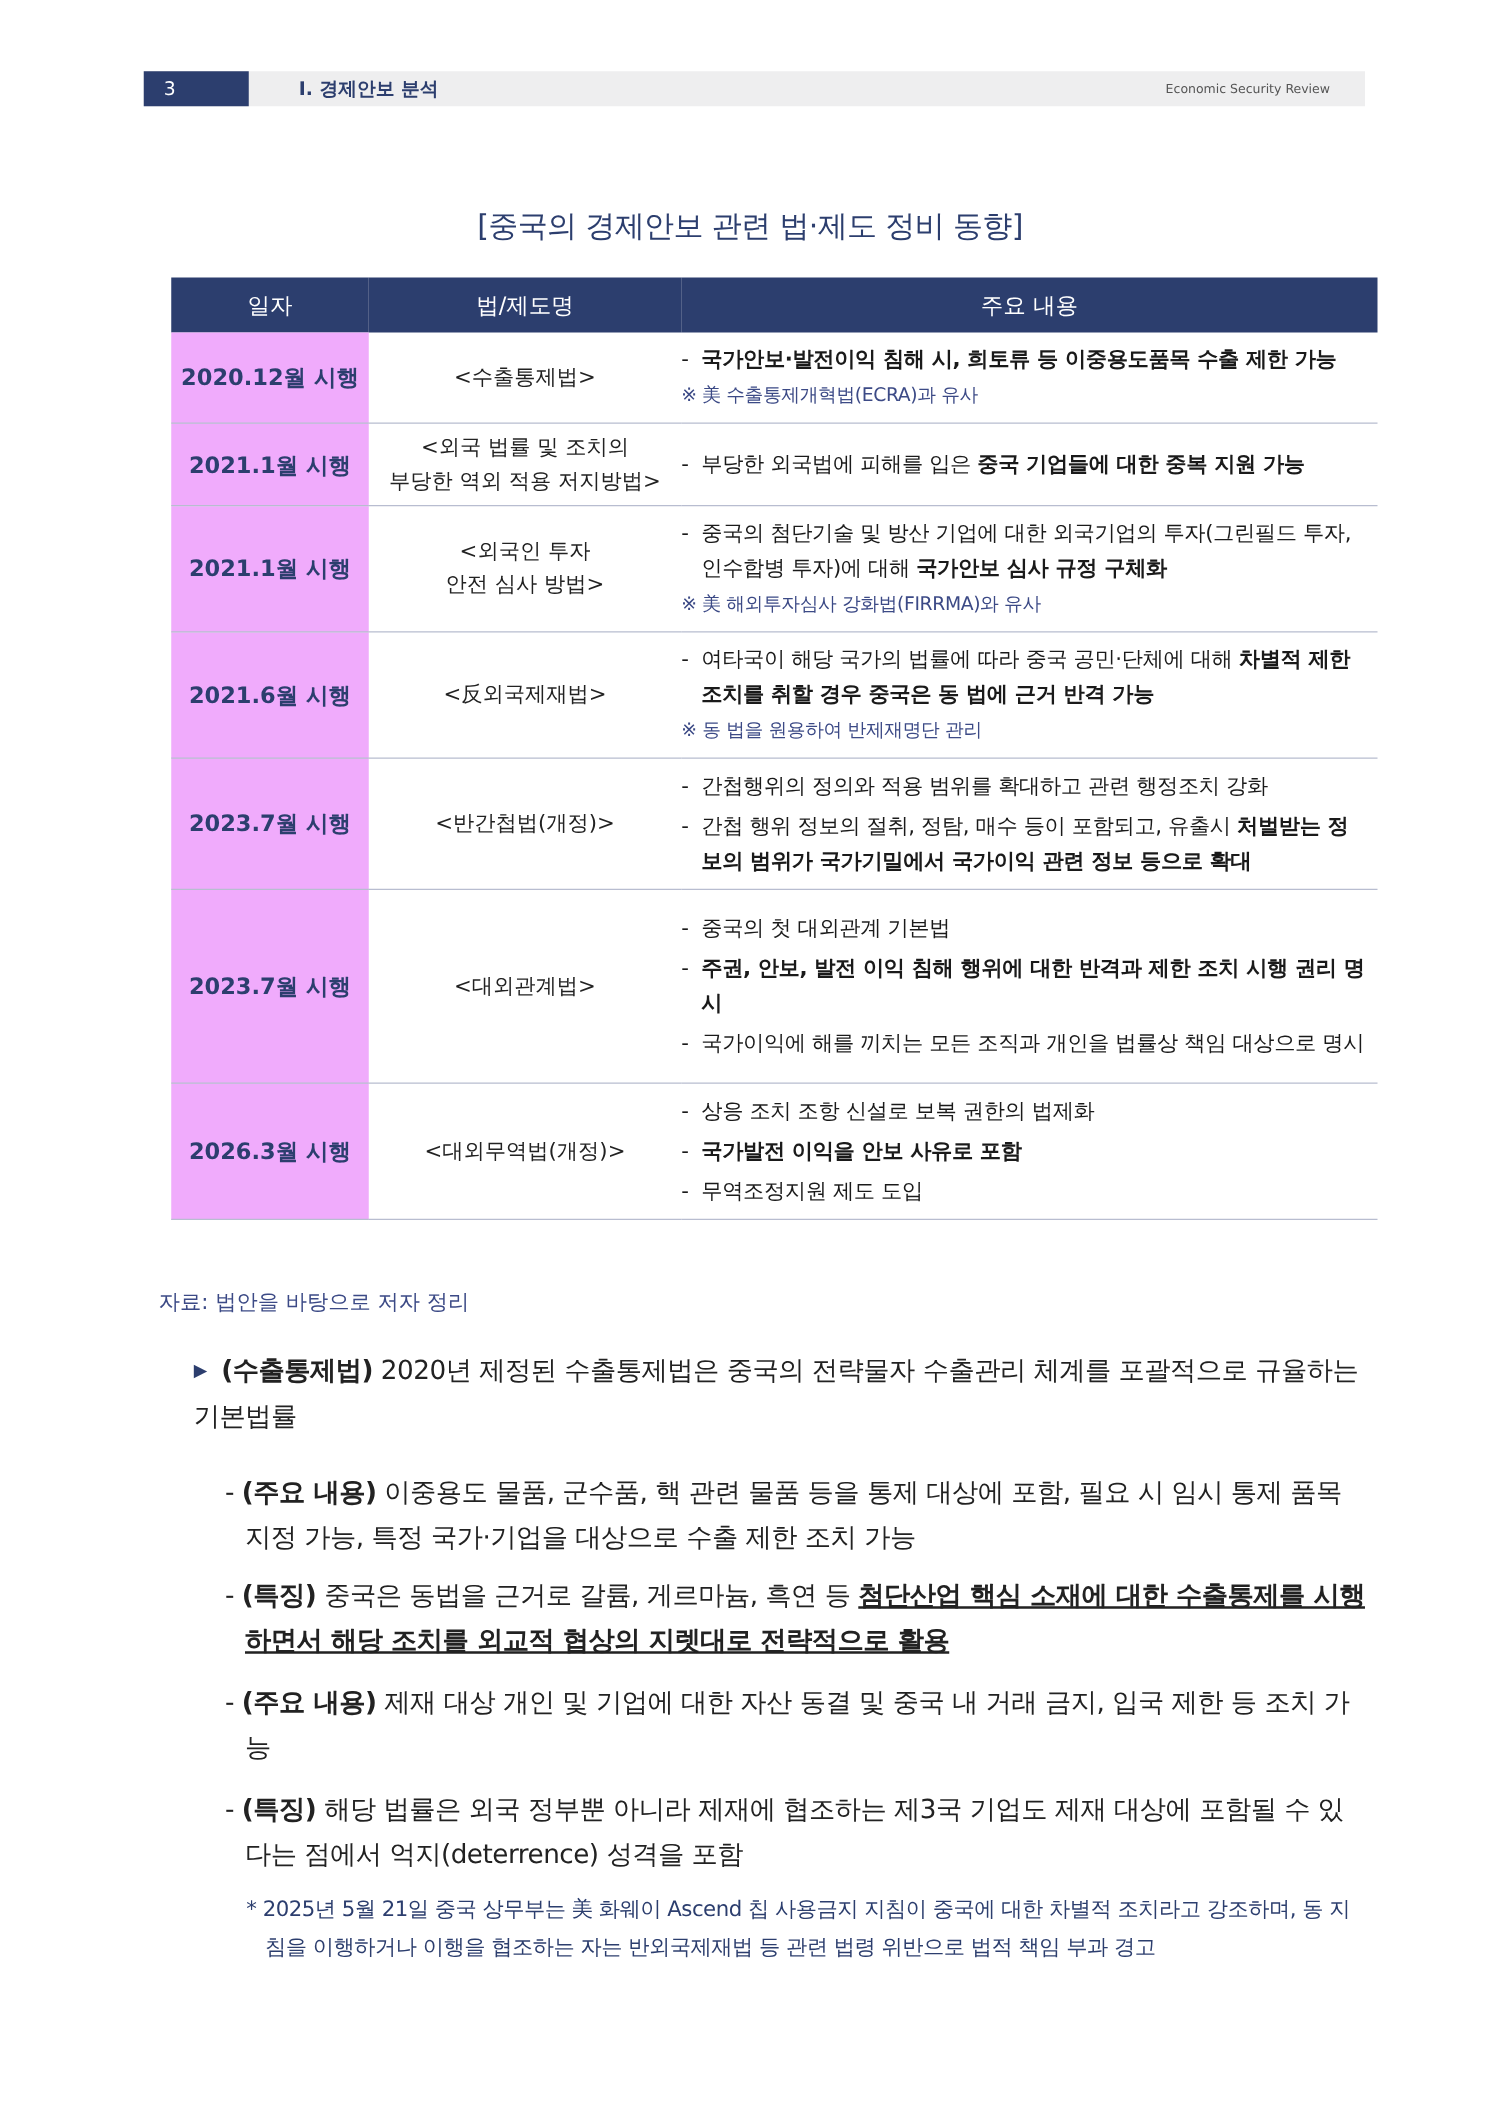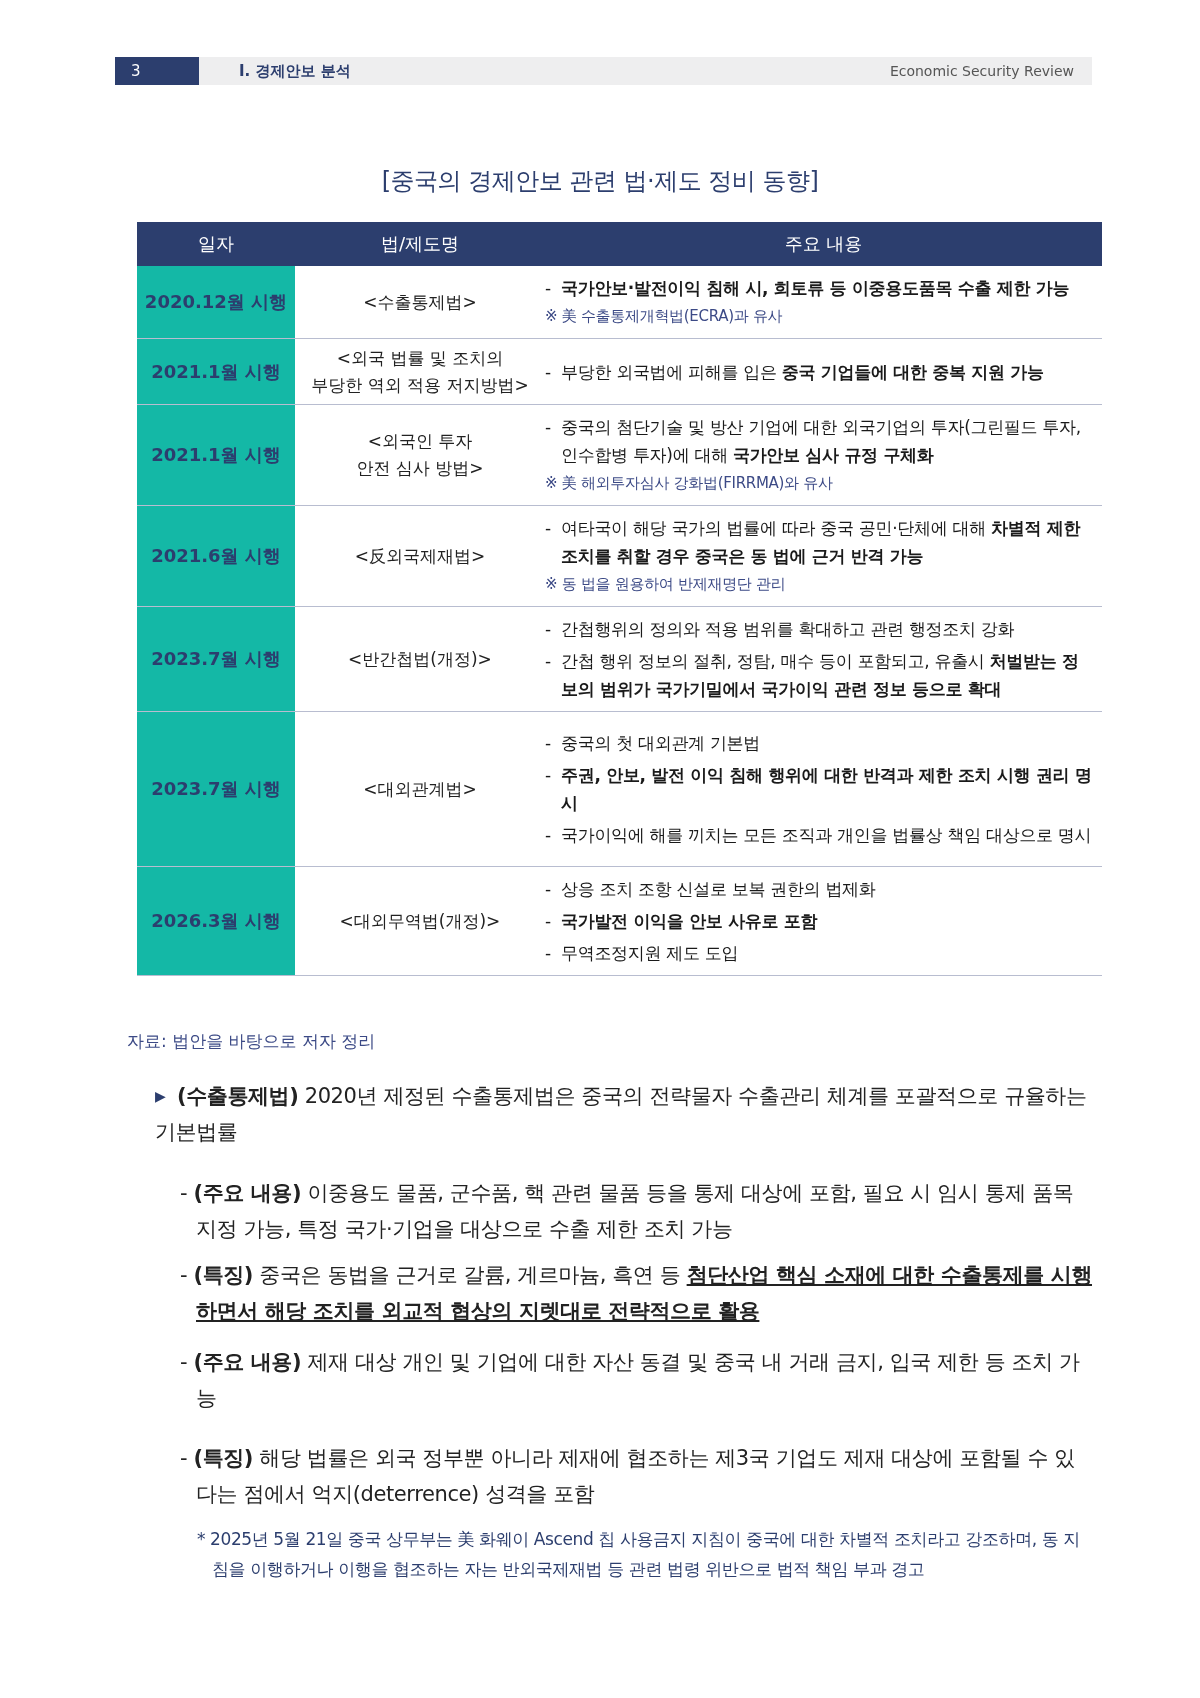--- a/index.html
+++ b/index.html
@@ -2,28 +2,28 @@
 <html><head>
   <meta charset="utf-8">
   <style>
     * { box-sizing: border-box; margin: 0; padding: 0; }
     html, body { width: 1200px; height: 1698px; background: #ffffff; }
     body { font-family: "DejaVu Sans", "Liberation Sans", sans-serif; color: #1a1a1a; position: relative; overflow: hidden; }
 
     .header-bar { position: absolute; left: 115px; top: 57px; width: 977px; height: 28px; background: #eeeeef; display: flex; align-items: center; }
     .page-num { width: 84px; height: 28px; background: #2c3e6e; color: #fff; font-size: 15px; display: flex; align-items: center; padding-left: 16px; }
     .section-label { color: #2c3e6e; font-size: 15px; font-weight: bold; margin-left: 40px; }
-    .journal-name { color: #555; font-size: 14px; margin-left: auto; padding-right: 18px; }
+    .journal-name { color: #555; font-size: 10px; margin-left: auto; padding-right: 28px; }
 
     .table-title { position: absolute; top: 165px; left: 0; width: 1200px; text-align: center; font-size: 24px; font-weight: normal; color: #2c3e6e; letter-spacing: -0.5px; }
 
     .law-table { position: absolute; left: 137px; top: 222px; width: 965px; border-collapse: collapse; }
     .law-table th { background: #2c3e6e; color: #fff; font-weight: normal; font-size: 18px; height: 44px; }
     .law-table td { border-bottom: 1.5px solid #b8bdd0; vertical-align: middle; font-size: 17px; }
-    .law-table td.date { width: 158px; background: #14b8a6; color: #2c3e6e; font-weight: bold; text-align: center; font-size: 18px; }
+    .law-table td.date { width: 158px; background: #f0abfc; color: #2c3e6e; font-weight: bold; text-align: center; font-size: 18px; }
     .law-table td.law { width: 250px; text-align: center; line-height: 27px; color: #222; }
     .law-table td.content { padding: 8px 10px 8px 0; }
     .law-table th.h-date { width: 158px; }
     .law-table th.h-law { width: 250px; }
 
     .bullet { display: flex; line-height: 28px; font-size: 17px; letter-spacing: -0.3px; }
     .bullet .dash { width: 16px; flex-shrink: 0; }
     .bullet.b-gap { margin-top: 4px; }
     .bold { font-weight: bold; }
     .note { color: #3c4a86; font-size: 15px; line-height: 28px; letter-spacing: -0.3px; }
@@ -171,15 +171,15 @@
 <div class="body-section" style="top:1078px">
   <div class="para">
     <span class="marker">▶</span><span class="bold">(수출통제법)</span><span> 2020년 제정된 수출통제법은 중국의 전략물자 수출관리 체계를 포괄적으로 규율하는 기본법률</span>
   </div>
   <div class="sub" style="margin-top:25px">- <span class="bold">(주요 내용)</span><span> 이중용도 물품, 군수품, 핵 관련 물품 등을 통제 대상에 포함, 필요 시 임시 통제 품목 지정 가능, 특정 국가·기업을 대상으로 수출 제한 조치 가능</span></div>
   <div class="sub" style="margin-top:10px">- <span class="bold">(특징)</span><span> 중국은 동법을 근거로 갈륨, 게르마늄, 흑연 등 </span><span class="u">첨단산업 핵심 소재에 대한 수출통제를 시행하면서 해당 조치를 외교적 협상의 지렛대로 전략적으로 활용</span></div>
 </div>
 
 <div class="body-section" style="top:1334px">
   <div class="sub" style="margin-top:10px">- <span class="bold">(주요 내용)</span><span> 제재 대상 개인 및 기업에 대한 자산 동결 및 중국 내 거래 금지, 입국 제한 등 조치 가능</span></div>
-  <div class="sub" style="margin-top:24px">- <span class="bold">(특징)</span><span> 해당 법률은 외국 정부뿐 아니라 제재에 협조하는 제3국 기업도 제재 대상에 포함될 수 있다는 점에서 억지(deterrence) 성격을 포함</span></div>
+  <div class="sub" style="margin-top:13px">- <span class="bold">(특징)</span><span> 해당 법률은 외국 정부뿐 아니라 제재에 협조하는 제3국 기업도 제재 대상에 포함될 수 있다는 점에서 억지(deterrence) 성격을 포함</span></div>
   <div class="footnote" style="margin-top:12px">* 2025년 5월 21일 중국 상무부는 美 화웨이 Ascend 칩 사용금지 지침이 중국에 대한 차별적 조치라고 강조하며, 동 지침을 이행하거나 이행을 협조하는 자는 반외국제재법 등 관련 법령 위반으로 법적 책임 부과 경고</div>
 </div>
 
 </body></html>

